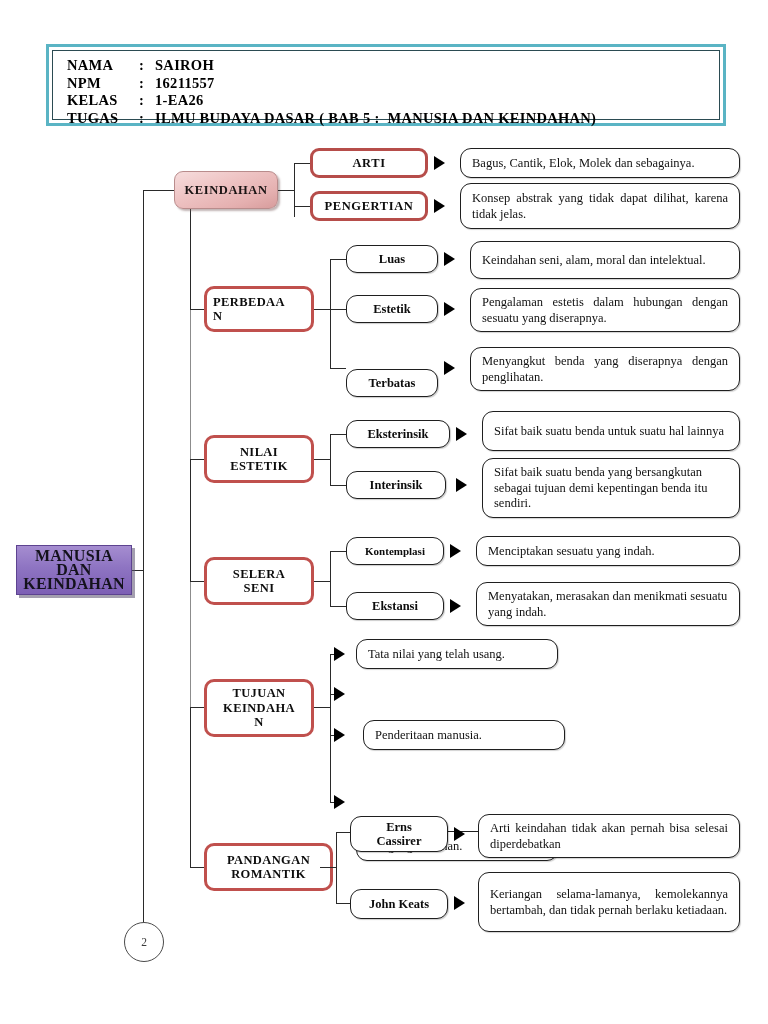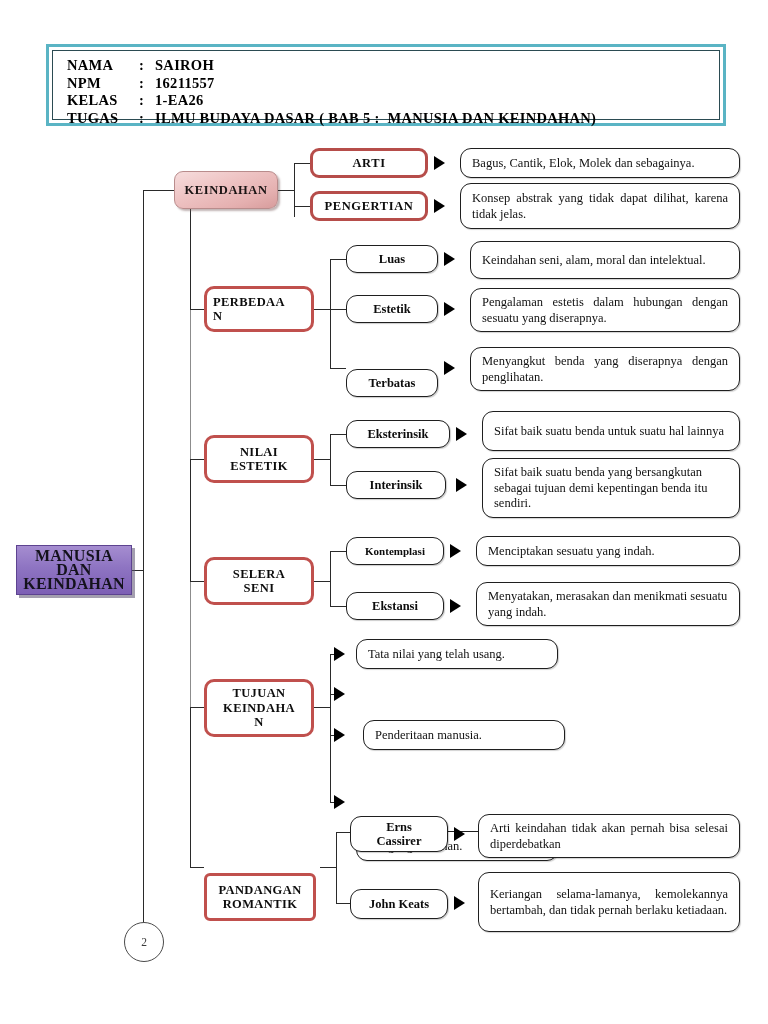--- a/index.html
+++ b/index.html
@@ -322,21 +322,21 @@
   <div class="arw" style="left:334px;top:728px;"></div>
   <div class="desc left" style="left:363px;top:720px;width:202px;height:30px;">
     <span>Penderitaan manusia.</span>
   </div>
 
   <div class="arw" style="left:334px;top:795px;"></div>
   <div class="desc left" style="left:356px;top:787px;width:202px;height:30px;margin-top:44px;">
     <span>Keagungan Tuhan.</span>
   </div>
 
-  <div class="rednode" style="left:204px;top:873px;width:112px;height:48px;border-radius:6px;">
+  <div class="rednode" style="left:204px;top:843px;width:129px;height:48px;">
     <span>PANDANGAN
 ROMANTIK</span>
   </div>
   <div class="ln hl" style="left:320px;top:867px;width:16px;"></div>
   <div class="ln vl" style="left:336px;top:832px;height:71px;"></div>
   <div class="ln hl" style="left:336px;top:832px;width:14px;"></div>
   <div class="ln hl" style="left:336px;top:903px;width:14px;"></div>
 
   <div class="blkchip" style="left:350px;top:816px;width:98px;height:36px;">
     <span>Erns

